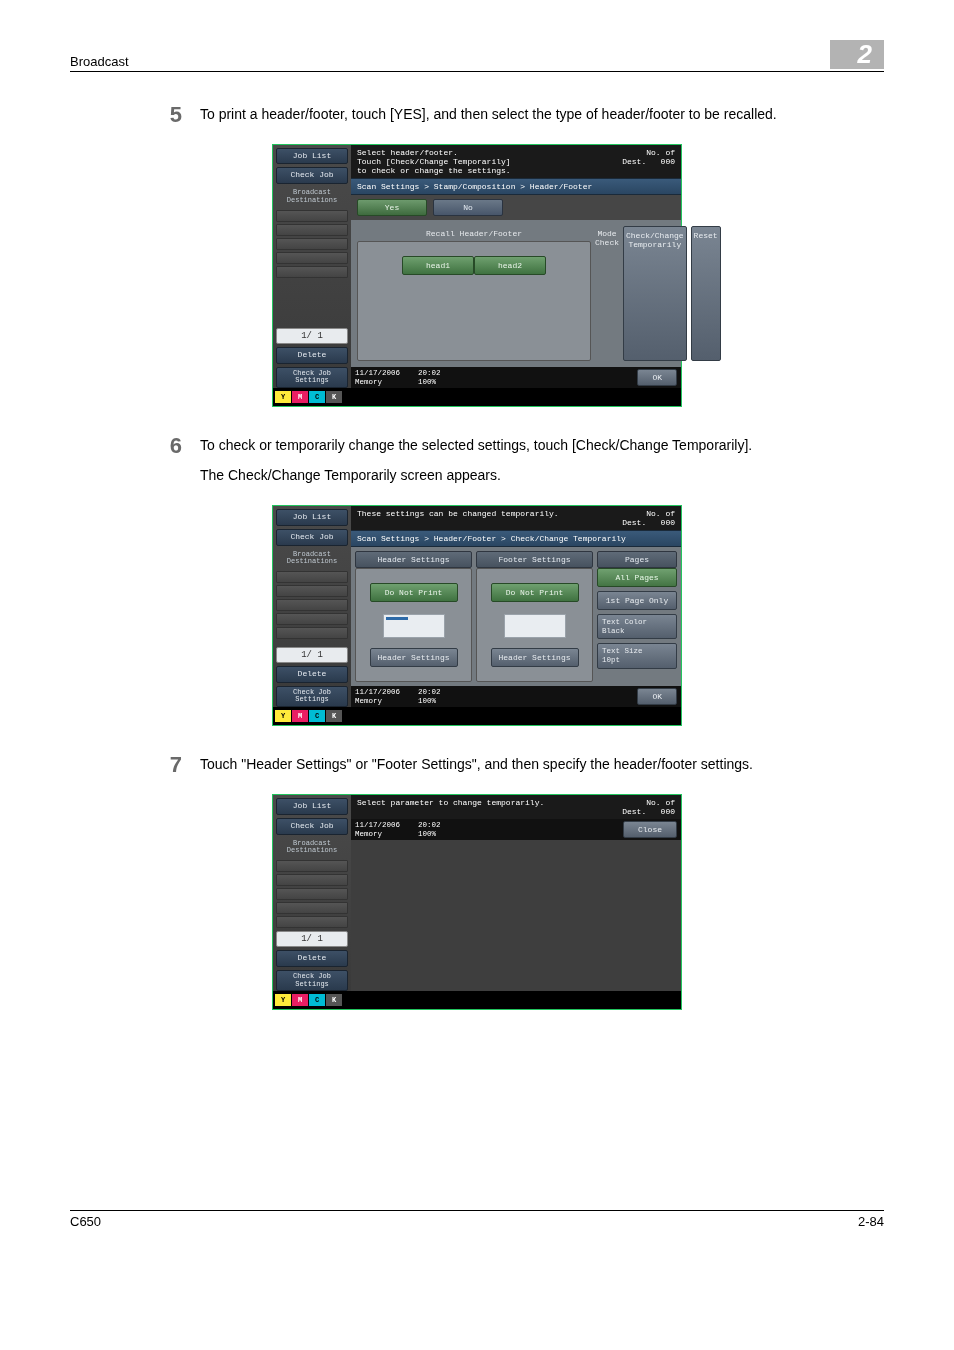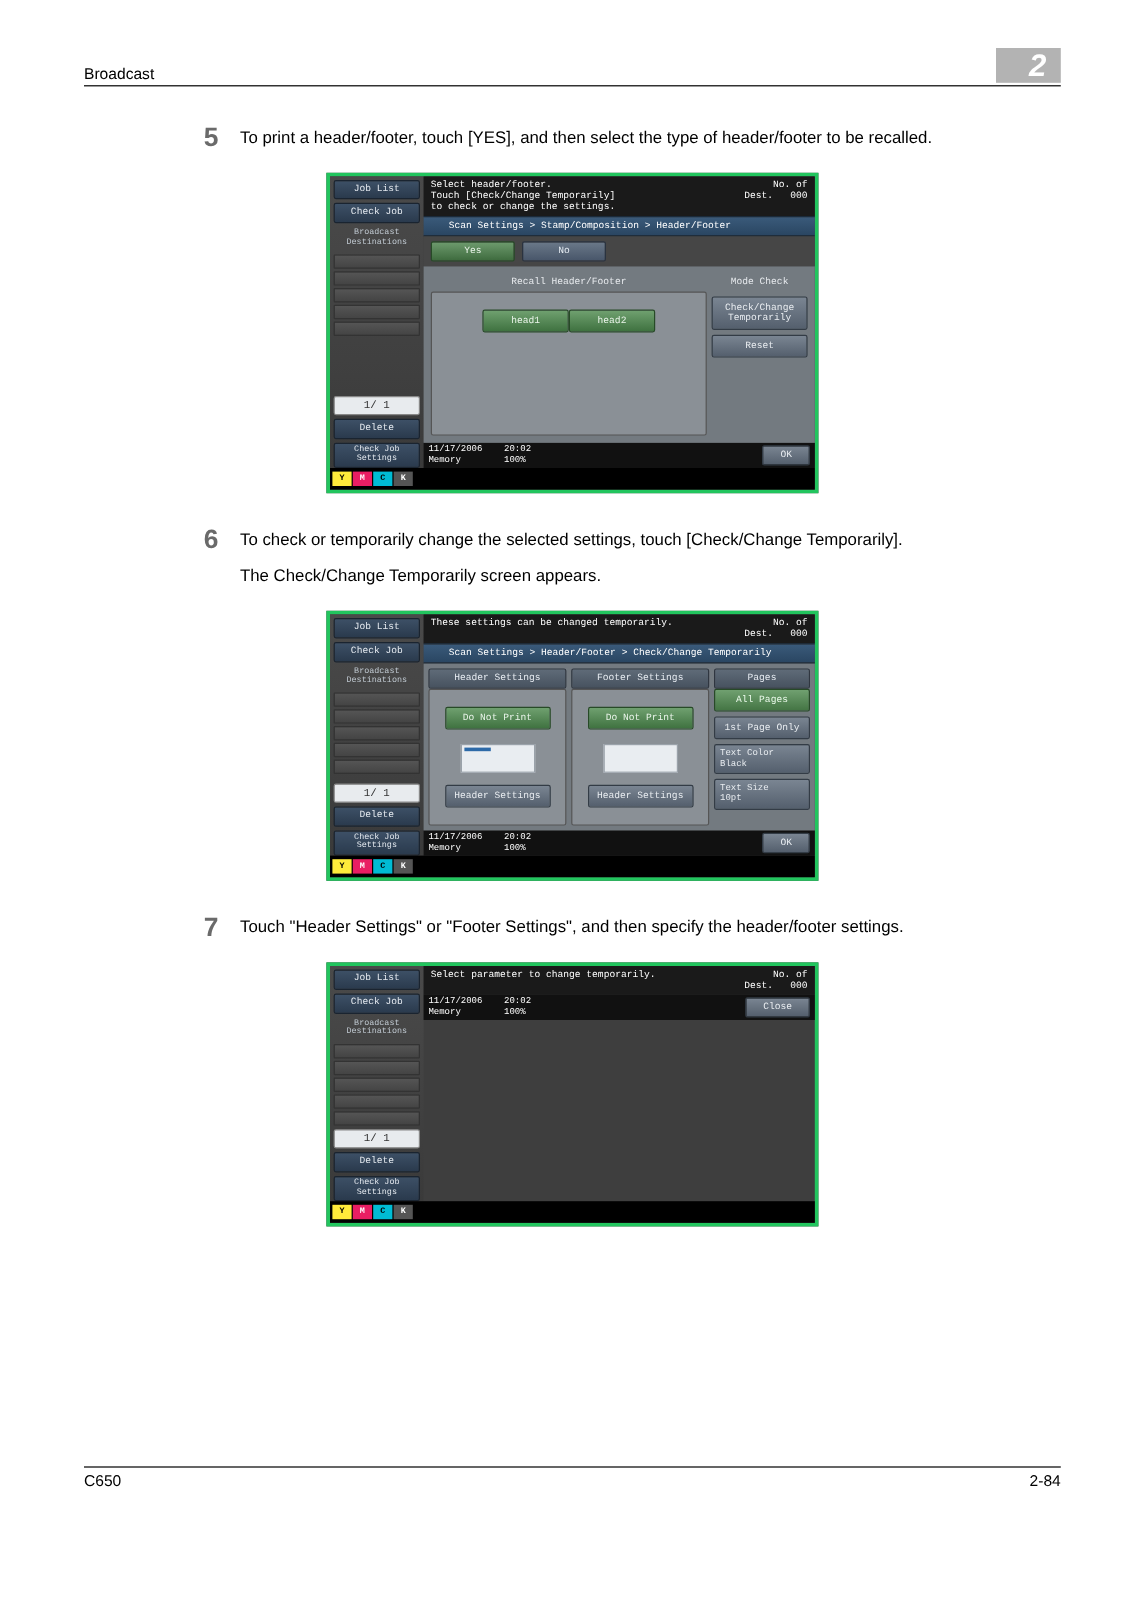--- a/index.html
+++ b/index.html
@@ -47,21 +47,21 @@
     margin-left: 90px;
   }
   .step-body { font-size: 14px; flex: 1; padding-top: 4px; }
   .step-body p { margin: 0 0 14px 0; }
   .screenshot-wrap { display: flex; justify-content: center; margin: 8px 0 26px 0; }
 
   
   .device {
     width: 410px;
     background: #3e3e3e;
-    border: 3px solid #22c55e;
+    border: 1px solid #22c55e;
     font-family: "Courier New", monospace;
     font-size: 9px;
     color: #fff;
     display: flex;
     flex-direction: column;
   }
   .dev-body { display: flex; flex: 1; }
   .sidebar {
     width: 78px;
     background: linear-gradient(#4a4a4a,#3a3a3a);
@@ -112,41 +112,41 @@
   .topbar {
     display: flex;
     justify-content: space-between;
     background: #1a1a1a;
     padding: 3px 6px;
   }
   .topbar .msg { font-size: 8px; line-height: 1.15; white-space: pre; }
   .dest { font-size: 8px; text-align: right; }
   .crumb {
     background: linear-gradient(#3a5a7a,#2a4662);
-    padding: 3px 21px;
+    padding: 3px 6px;
     font-size: 8px;
     border-top: 1px solid #1a2a3a;
     border-bottom: 1px solid #1a2a3a;
   }
   .yn-row { display: flex; gap: 6px; padding: 4px 6px; background: #464646; }
   .ybtn, .nbtn {
     width: 70px; padding: 3px 0; text-align: center;
     border-radius: 2px; font-size: 8px;
   }
   .ybtn { background: linear-gradient(#6d9a6d,#3e6b3e); border:1px solid #274a27; color:#eaf5ea; }
   .nbtn { background: linear-gradient(#6a7888,#48566a); border:1px solid #2a3340; color:#e6ecf3; }
   .content {
     flex: 1;
     background: #737a80;
     position: relative;
     padding: 4px;
     display: flex;
   }
   .c-left { flex: 1; padding: 2px; }
-  .c-right { width: 84px; padding: 2px; display: flex; flex-direction: column; gap: 4px; }
+  .c-right { width: 84px; padding: 2px; display: flex; flex-direction: row; gap: 4px; }
   .section-title {
     text-align: center; font-size: 8px; padding: 3px 0; color: #e6e9ec;
   }
   .panel {
     background: #8a9096;
     border: 1px solid #555;
     border-radius: 2px;
     padding: 6px;
   }
   .btnrow { display: flex; gap: 0; justify-content: center; padding: 8px 0; }

